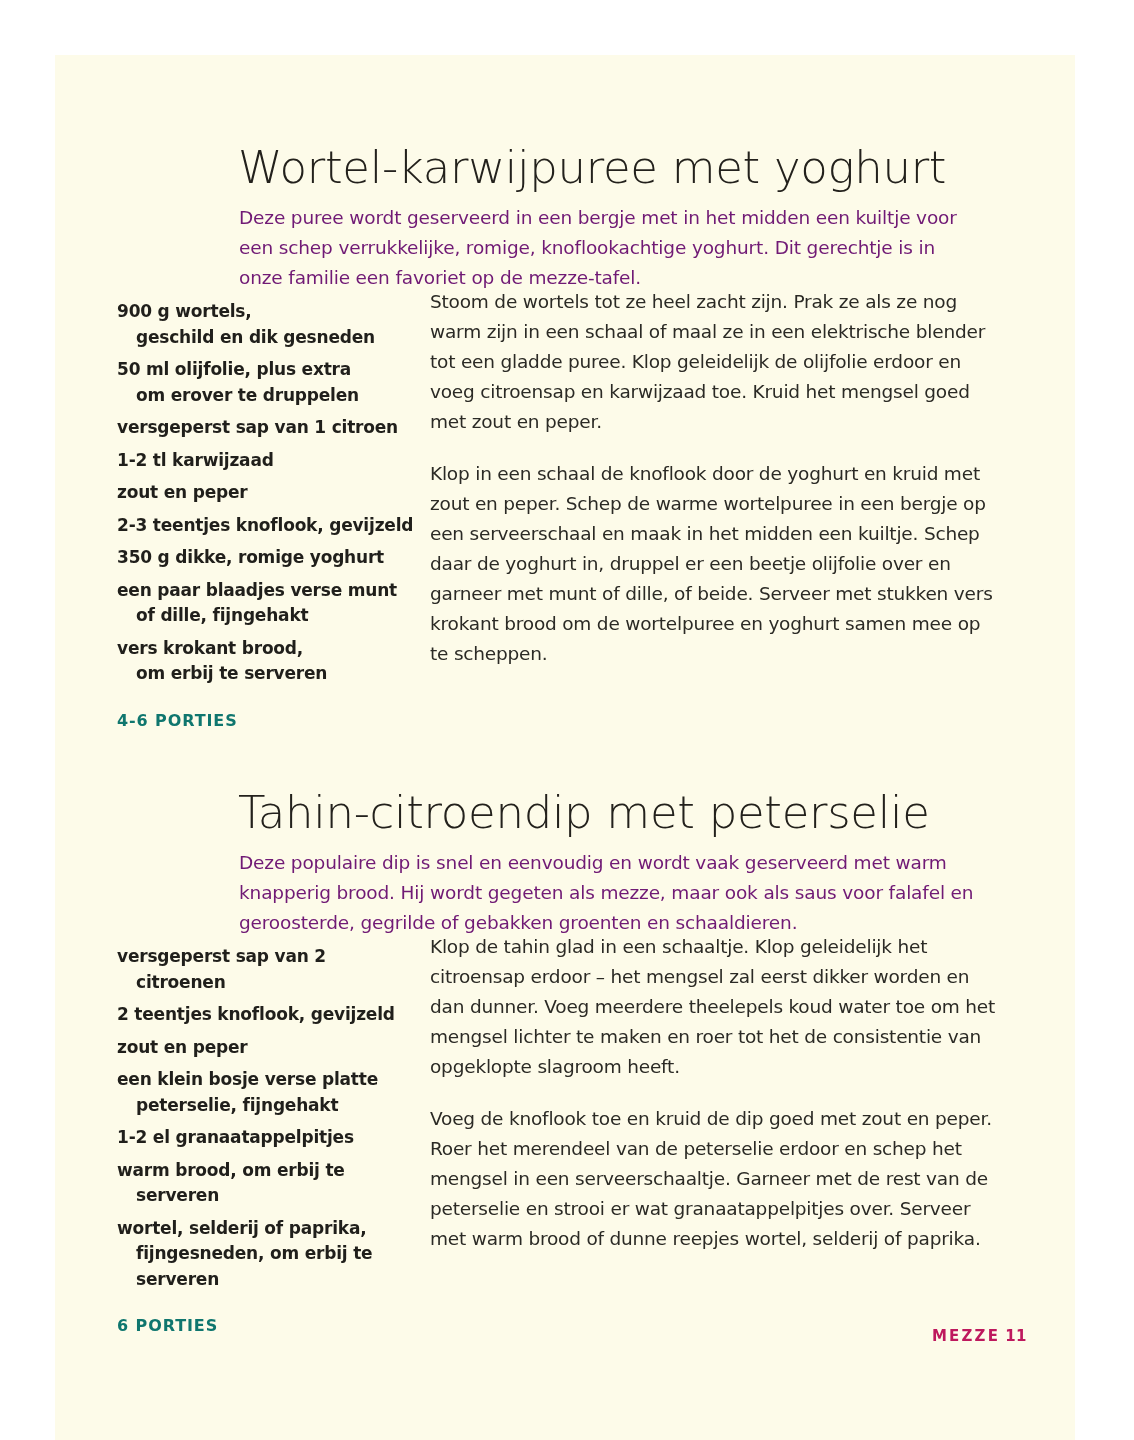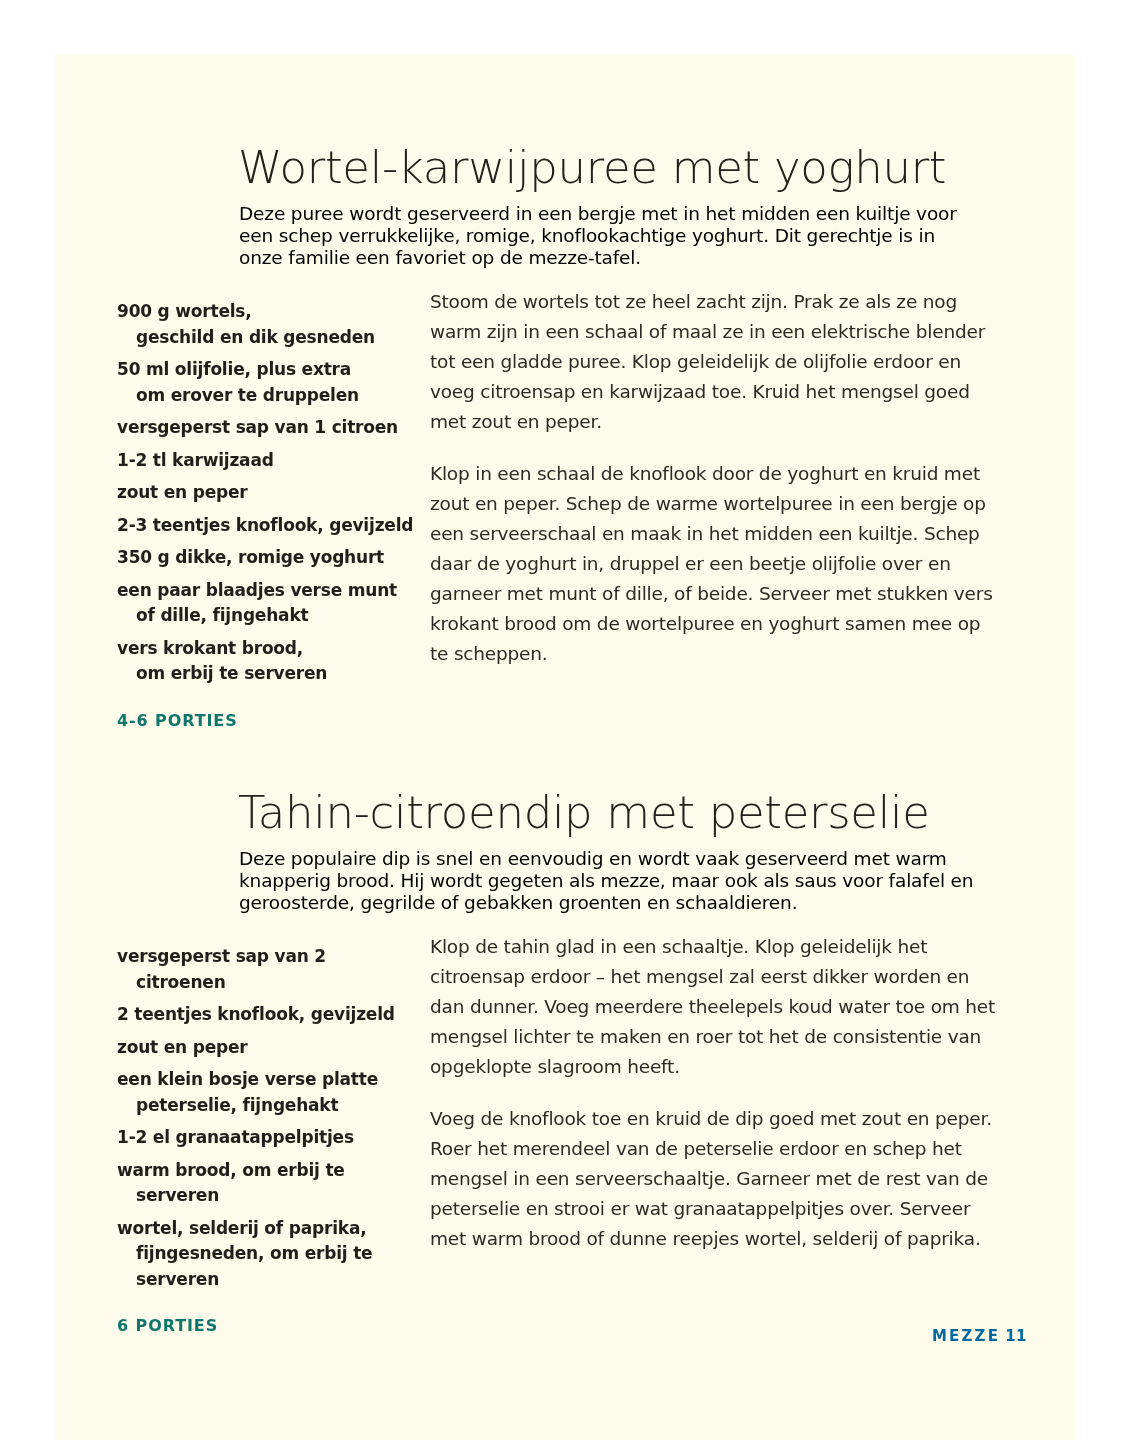--- a/index.html
+++ b/index.html
@@ -53,22 +53,22 @@
     color: #23211c;
   }
 
   .recipe-intro {
     position: absolute;
     left: 184px;
     top: 72px;
     width: 735px;
     font-family: "DejaVu Sans", sans-serif;
     font-size: 18.5px;
-    line-height: 22px;
-    color: #000000;
+    line-height: 30px;
+    color: #701a75;
     letter-spacing: -0.15px;
   }
 
   
   .cols {
     position: absolute;
     left: 0;
     top: 175px;
     width: 1020px;
   }
@@ -127,21 +127,21 @@
 
   
   .footer {
     position: absolute;
     right: 48px;
     bottom: 40px;
     font-family: "DejaVu Sans", sans-serif;
     font-weight: bold;
     font-size: 15px;
     letter-spacing: 2.2px;
-    color: #0369a1;
+    color: #be185d;
   }
   .footer .folio { letter-spacing: 0.5px; margin-left: 5px; }
 </style>
 </head>
 <body>
 
 <div class="page">
   <div class="content">
 
     <div class="recipe recipe-1">

